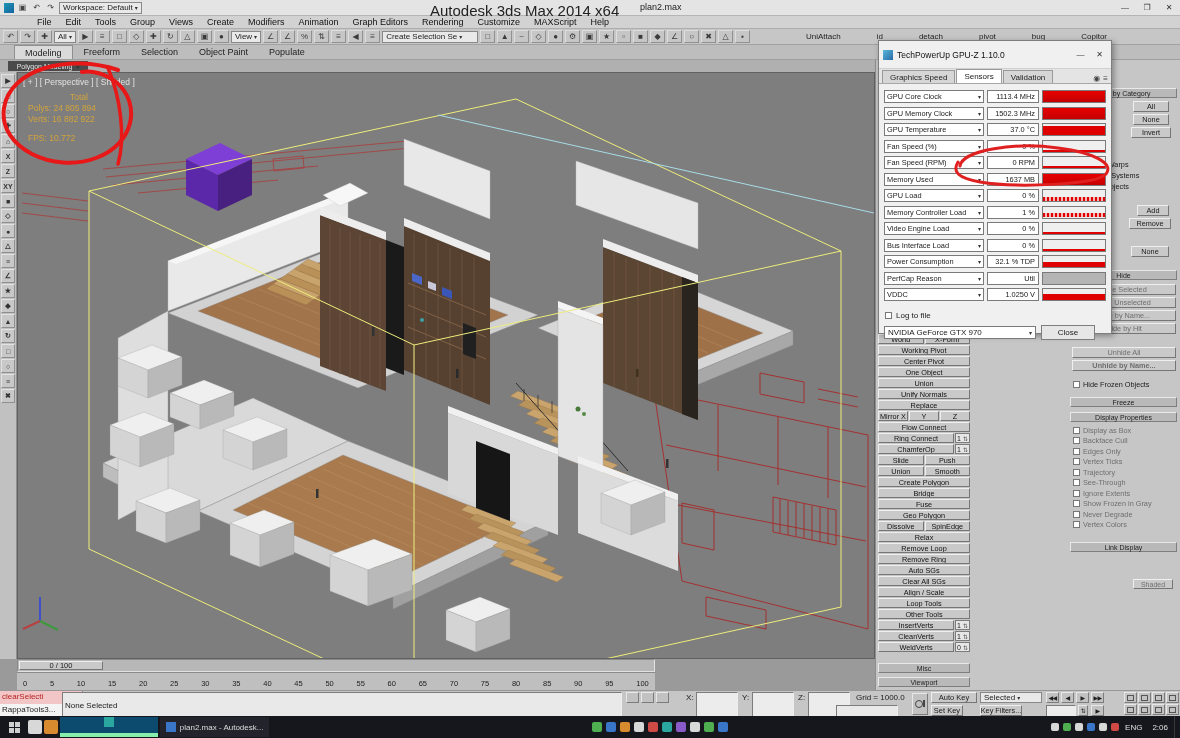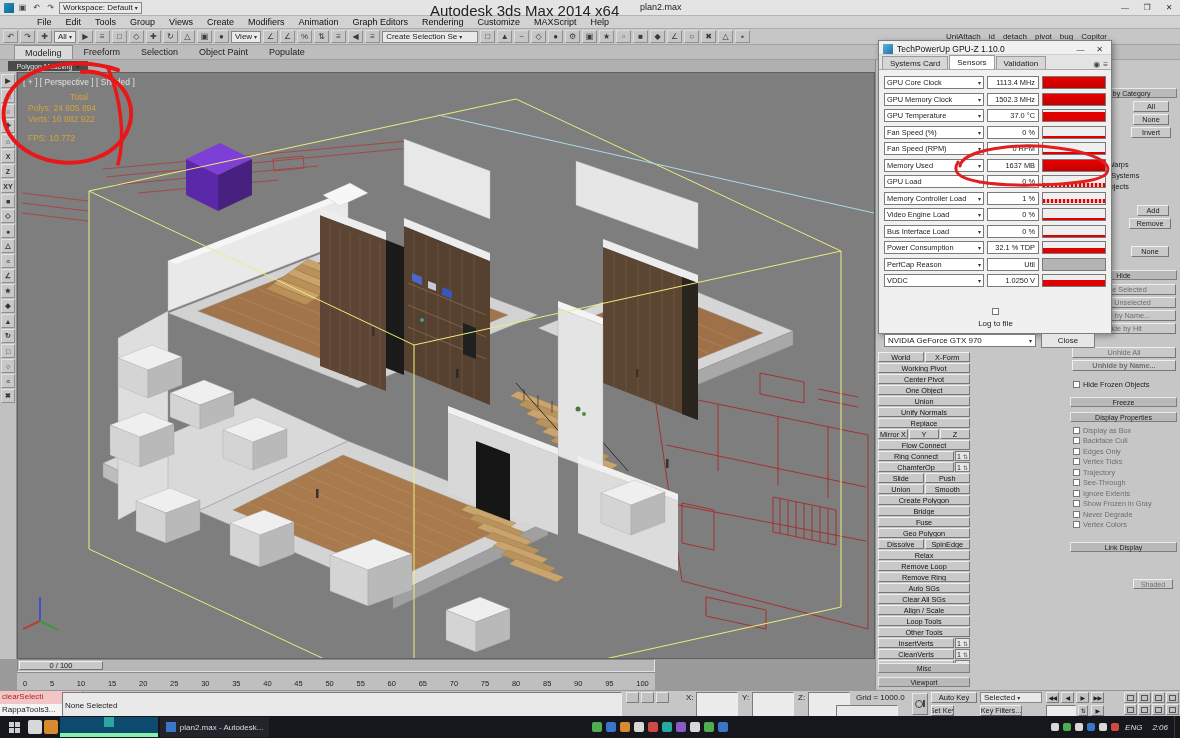--- a/index.html
+++ b/index.html
@@ -25,21 +25,21 @@
   .winbtns{margin-left:auto;display:flex;gap:8px;font-size:8px;color:#333;}
   .winbtn{width:14px;text-align:center;}
 
   
   .menubar{left:0;top:16px;width:1180px;height:13px;background:#d2d2d2;border-bottom:1px solid #adadad;display:flex;align-items:center;padding-left:30px;}
   .mitem{padding:0 7px;font-size:9px;color:#111;}
 
   
   .toolbar{left:0;top:29px;width:1180px;height:16px;background:#c6c6c6;border-bottom:1px solid #a2a2a2;display:flex;align-items:center;gap:2px;padding:0 3px;}
   .tbtn{font-size:8px;padding:0 4px;color:#222;white-space:nowrap;}
-  .custom-btns{margin-left:auto;display:flex;gap:0;margin-right:66px;}
+  .custom-btns{margin-left:auto;display:flex;gap:28px;margin-right:66px;}
 
   
   .ribbontabs{left:0;top:45px;width:1180px;height:15px;background:#bdbdbd;border-bottom:1px solid #a0a0a0;display:flex;align-items:flex-end;padding-left:14px;gap:1px;}
   .rtab{padding:1px 10px;font-size:9px;height:14px;display:flex;align-items:center;color:#222;}
   .rtab.active{background:#dadada;border:1px solid #8f8f8f;border-bottom:none;}
   .ribbonbar{left:0;top:60px;width:1180px;height:12px;background:#b0b0b0;}
   .collapsed-tab{position:absolute;left:8px;top:1px;width:80px;height:10px;background:#4a4a4a;color:#e4e4e4;font-size:7px;display:flex;align-items:center;justify-content:center;gap:2px;}
 
   
   .leftbar{left:0;top:72px;width:17px;height:587px;background:#c1c1c1;border-right:1px solid #8e8e8e;display:flex;flex-direction:column;align-items:center;padding-top:2px;gap:1px;}
@@ -48,21 +48,21 @@
   
   .viewport{left:17px;top:72px;width:858px;height:587px;background:#7e7e7e;border:1px solid #606060;}
   .viewport svg{position:absolute;left:0;top:0;}
   .vp-label{position:absolute;left:5px;top:4px;color:#e2e2e2;font-size:8.5px;}
   .vp-stats{position:absolute;left:10px;top:19px;color:#d2a33c;font-size:8.5px;line-height:11px;}
   .vp-stats .ind{padding-left:42px;}
   .vp-stats .gap{height:8px;}
 
   
   .rightpanel{left:875px;top:60px;width:305px;height:630px;background:#c6c6c6;border-left:1px solid #8e8e8e;}
-  .tools{position:absolute;left:2px;top:292px;width:92px;text-align:right;}
+  .tools{position:absolute;left:2px;top:274px;width:92px;text-align:right;}
   .tp-row{display:flex;gap:1px;height:10px;margin-bottom:1px;}
   .tp-seg{flex:1;background:#c9c9c9;border:1px solid;border-color:#efefef #767676 #767676 #efefef;font-size:7.3px;display:flex;align-items:center;justify-content:center;white-space:nowrap;overflow:hidden;color:#111;}
   .tp-seg:empty{display:none;}
   .tp-spin{width:15px;background:#e6e6e6;border:1px solid #7c7c7c;font-size:7px;display:flex;align-items:center;justify-content:space-between;padding:0 1px;}
   .tp-spin:empty{display:none;}
   .tp-spin::after{content:"⇅";font-size:6px;color:#555;}
   .rhd{position:absolute;height:10px;background:#b9b9b9;border:1px solid;border-color:#e9e9e9 #7e7e7e #7e7e7e #e9e9e9;font-size:7px;display:flex;align-items:center;justify-content:center;color:#222;}
   .disp{position:absolute;left:193px;top:0;width:110px;height:630px;}
   .dp-btn{position:absolute;height:11px;font-size:7.3px;}
   .dp-col{position:absolute;display:flex;flex-direction:column;}
@@ -94,45 +94,45 @@
   .startbtn{width:24px;height:22px;display:flex;align-items:center;justify-content:center;flex:none;}
   .startlogo{width:11px;height:11px;background-image:linear-gradient(#cfcfcf,#cfcfcf),linear-gradient(#cfcfcf,#cfcfcf),linear-gradient(#cfcfcf,#cfcfcf),linear-gradient(#cfcfcf,#cfcfcf);background-size:5px 5px;background-position:0 0,6px 0,0 6px,6px 6px;background-repeat:no-repeat;}
   .tb-ic{width:14px;height:14px;border-radius:2px;flex:none;}
   .task{height:20px;display:flex;align-items:center;gap:4px;padding:0 6px;background:#23232c;color:#dcdcdc;font-size:8px;white-space:nowrap;max-width:140px;overflow:hidden;}
   .task.active{background:#0c4a6e;border-bottom:4px solid #86efac;flex-direction:column;}
   .ticon{width:10px;height:10px;flex:none;}
   .ic-teal{background:#2aa8a0;} .ic-blue{background:#3a76c8;} .ic-green{background:#4fae4f;}
   .ic-orange{background:#d88a2e;} .ic-white{background:#d8d8d8;} .ic-red{background:#cf4a44;}
   .ic-purple{background:#8a5ac8;}
   .spacer{flex:1;}
-  .traytext{color:#e0e0e0;font-size:8px;padding:0 4px;font-style:italic;}
+  .traytext{color:#e0e0e0;font-size:8px;padding:0 4px;}
 
   
   .gpuz{left:878px;top:40px;width:234px;height:294px;background:#f0f0f0;border:1px solid #7e7e7e;box-shadow:2px 2px 6px rgba(0,0,0,0.35);z-index:40;}
-  .gz-title{height:14px;background:#f0f0f0;border-bottom:1px solid #d0d0d0;display:flex;align-items:flex-end;gap:4px;padding:0 4px;}
+  .gz-title{height:28px;background:#f0f0f0;border-bottom:1px solid #d0d0d0;display:flex;align-items:center;gap:4px;padding:0 4px;}
   .gz-icon{width:10px;height:10px;background:linear-gradient(135deg,#58b8d8,#2a6aa8);flex:none;}
   .gz-title-text{font-size:8.5px;color:#111;flex:1;white-space:nowrap;overflow:hidden;}
   .gz-wbtn{width:15px;text-align:center;font-size:8px;color:#333;}
   .gz-tabs{height:15px;display:flex;align-items:flex-end;padding:0 3px;gap:1px;background:#e4e4e4;border-bottom:1px solid #a8a8a8;}
   .gz-tab{padding:1px 7px;font-size:8px;background:#d6d6d6;border:1px solid #9a9a9a;border-bottom:none;height:13px;display:flex;align-items:center;color:#222;}
   .gz-tab.active{background:#fff;height:14px;}
   .gz-tabicons{margin-left:auto;display:flex;gap:3px;font-size:8px;color:#444;align-items:center;}
   .gz-body{padding:6px 5px 0 5px;}
   .gz-row{display:flex;gap:3px;margin-bottom:3.5px;}
   .gz-label{width:100px;height:13px;display:flex;justify-content:space-between;align-items:center;background:#fff;border:1px solid #7a7a7a;font-size:7.4px;padding:0 2px;white-space:nowrap;overflow:hidden;}
   .gz-value{width:52px;height:13px;background:#fff;border:1px solid #7a7a7a;font-size:7.4px;display:flex;align-items:center;justify-content:flex-end;padding:0 3px;white-space:nowrap;}
   .gz-graph{flex:1;height:13px;border:1px solid #7a7a7a;background:#efefef;}
   .gfull{background:linear-gradient(#e80000,#c40000);}
   .ghigh{background:linear-gradient(to top,#df0000 78%,#efefef 78%);}
   .gmid{background:linear-gradient(to top,#df0000 45%,#efefef 45%);}
   .gmidflat{background:linear-gradient(to top,#df0000 55%,#efefef 55%);}
   .glow{background:linear-gradient(to top,#df0000 14%,#efefef 14%);}
   .gspike{background-image:repeating-linear-gradient(90deg,#df0000 0 2px,#f4b8b8 2px 4px);background-size:100% 38%;background-position:left bottom;background-repeat:no-repeat;}
   .ggray{background:#b4b4b4;}
-  .gz-log{display:flex;align-items:center;gap:4px;font-size:8px;margin:21px 0 5px 1px;flex-direction:column;}
+  .gz-log{display:flex;align-items:center;gap:4px;font-size:8px;margin:10px 0 5px 1px;}
   .gz-foot{display:flex;gap:5px;align-items:center;}
   .gz-combo{width:152px;height:13px;background:#fff;border:1px solid #7a7a7a;font-size:8px;display:flex;align-items:center;justify-content:space-between;padding:0 3px;}
   .gz-close{width:54px;height:15px;background:#e6e6e6;border:1px solid #7e7e7e;font-size:8px;display:flex;align-items:center;justify-content:center;}
 
   .scribble{z-index:50;pointer-events:none;}
 </style>
 </head>
 <body>
 
 <div id="screen">
@@ -709,21 +709,21 @@
     <span class="sb-abs" style="left:686px;top:2px;">X:</span>
     <div class="sb-abs field" style="left:696px;top:1px;width:42px;height:11px;background:#ececec;"></div>
     <span class="sb-abs" style="left:742px;top:2px;">Y:</span>
     <div class="sb-abs field" style="left:752px;top:1px;width:42px;height:11px;background:#ececec;"></div>
     <span class="sb-abs" style="left:798px;top:2px;">Z:</span>
     <div class="sb-abs field" style="left:808px;top:1px;width:42px;height:11px;background:#ececec;"></div>
     <span class="sb-abs" style="left:856px;top:2px;">Grid = 1000.0</span>
     <div class="sb-abs field" style="left:836px;top:14px;width:62px;height:11px;font-size:7.3px;">Add Time Tag</div>
     <div class="sb-abs mcell keyicon" style="left:912px;top:2px;"></div>
     <div class="sb-abs btn3d" style="left:931px;top:1px;width:46px;height:11px;font-size:7.5px;">Auto Key</div>
-    <div class="sb-abs btn3d" style="left:931px;top:14px;width:23px;height:11px;font-size:7.5px;">Set Key</div>
+    <div class="sb-abs btn3d" style="left:931px;top:14px;width:32px;height:11px;font-size:7.5px;">Set Key</div>
     <div class="sb-abs combo dd" style="left:980px;top:1px;width:62px;height:11px;">Selected</div>
     <div class="sb-abs btn3d" style="left:980px;top:14px;width:42px;height:11px;font-size:7.3px;">Key Filters...</div>
     <div class="sb-abs mcell" style="left:1046px;top:1px;">◀◀</div>
     <div class="sb-abs mcell" style="left:1061px;top:1px;">◀</div>
     <div class="sb-abs mcell" style="left:1076px;top:1px;">▶</div>
     <div class="sb-abs mcell" style="left:1091px;top:1px;">▶▶</div>
     <div class="sb-abs field" style="left:1046px;top:14px;width:30px;height:11px;background:#ececec;">0</div>
     <div class="sb-abs mcell" style="left:1078px;top:14px;width:10px;">⇅</div>
     <div class="sb-abs mcell" style="left:1091px;top:14px;">▶</div>
     <div class="sb-abs navgrid" style="left:1124px;top:1px;">
@@ -787,21 +787,21 @@
   <div class="abs gpuz">
     <div class="gz-title">
       <span class="gz-icon"></span>
       <span class="gz-title-text">TechPowerUp GPU-Z 1.10.0</span>
       <span class="gz-wbtn">—</span>
       <span class="gz-wbtn">✕</span>
     </div>
     <div class="gz-tabs">
       <span style="display:flex;gap:1px;align-items:flex-end;">
 
-      <span class="gz-tab">Systems Card</span>
+      <span class="gz-tab">Graphics Speed</span>
           <span class="gz-tab active">Sensors</span>
           <span class="gz-tab">Validation</span>
         </span>
       <span class="gz-tabicons">
         <span>◉</span>
         <span>≡</span>
       </span>
     </div>
     <div class="gz-body">
       <div>

